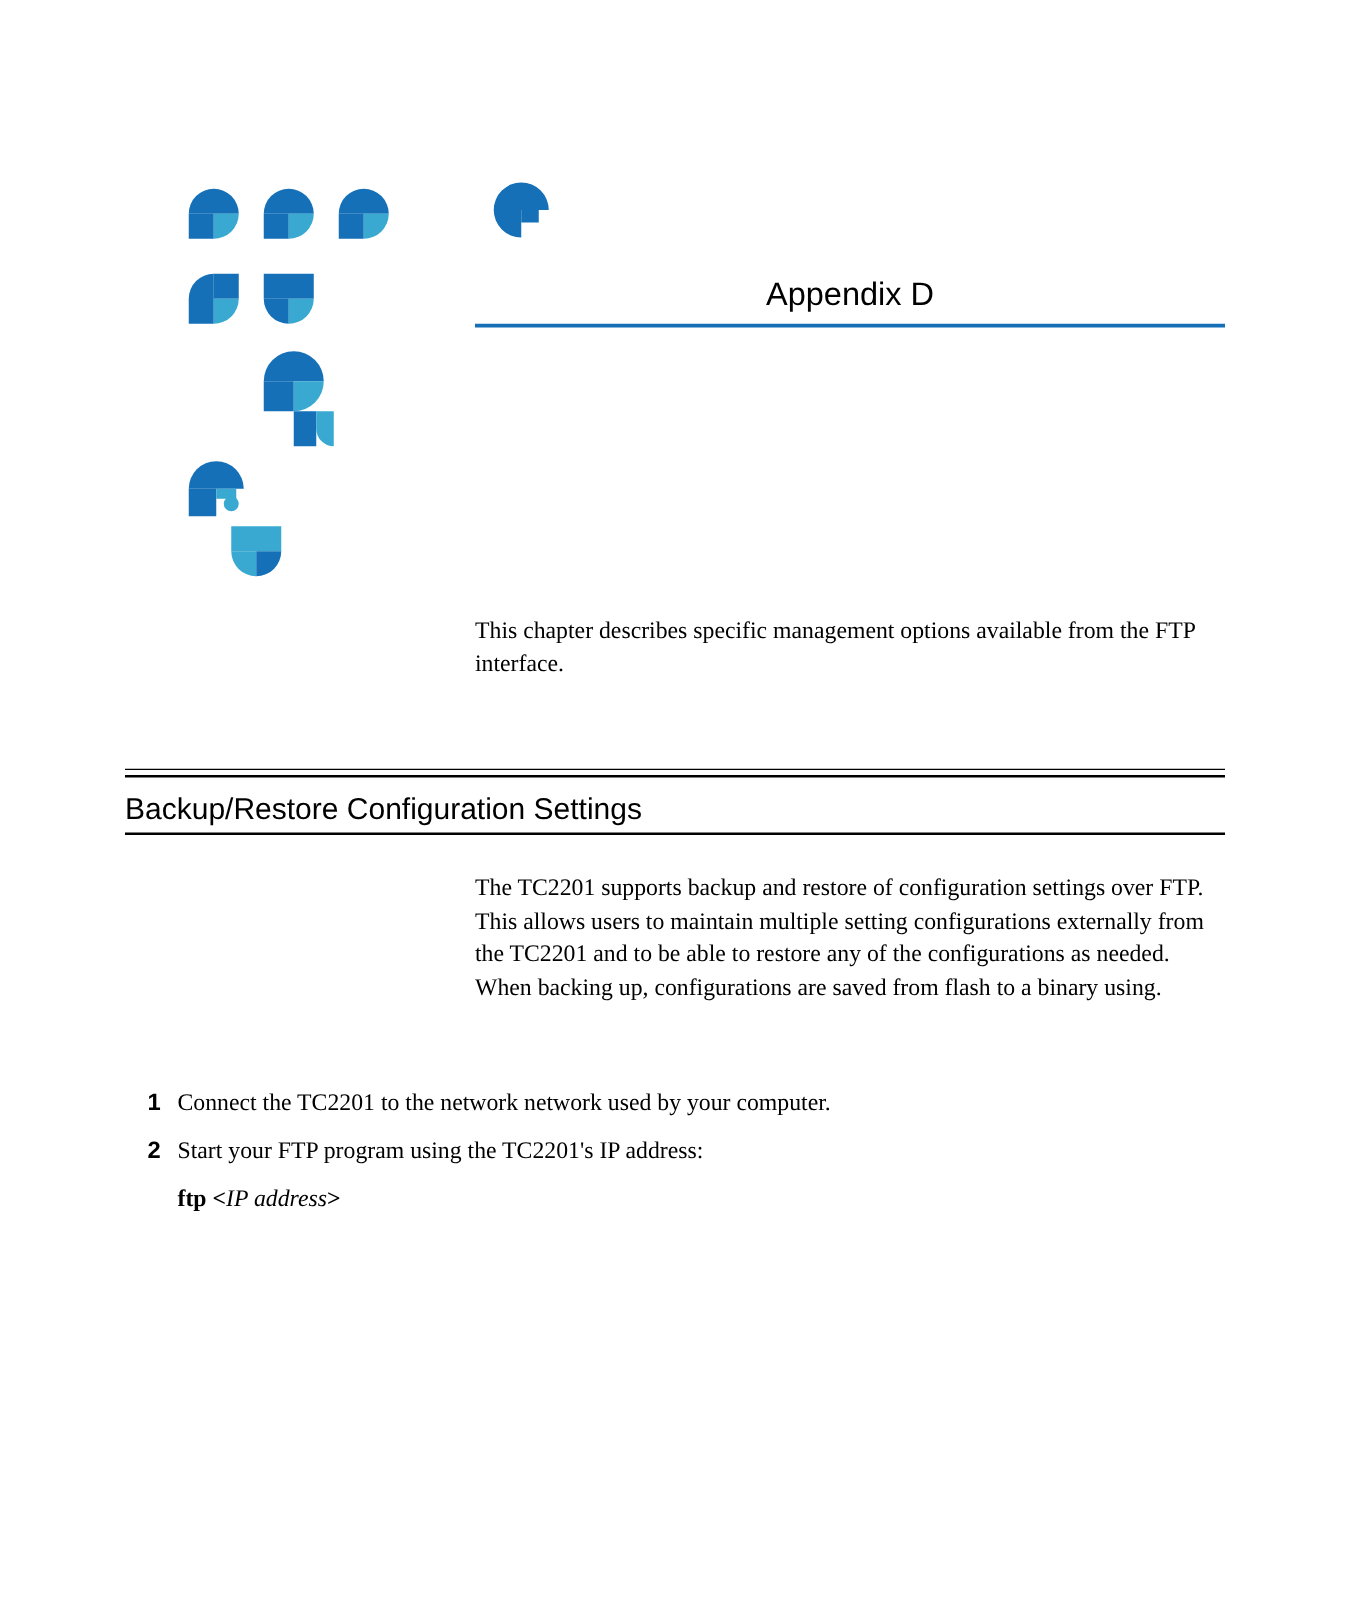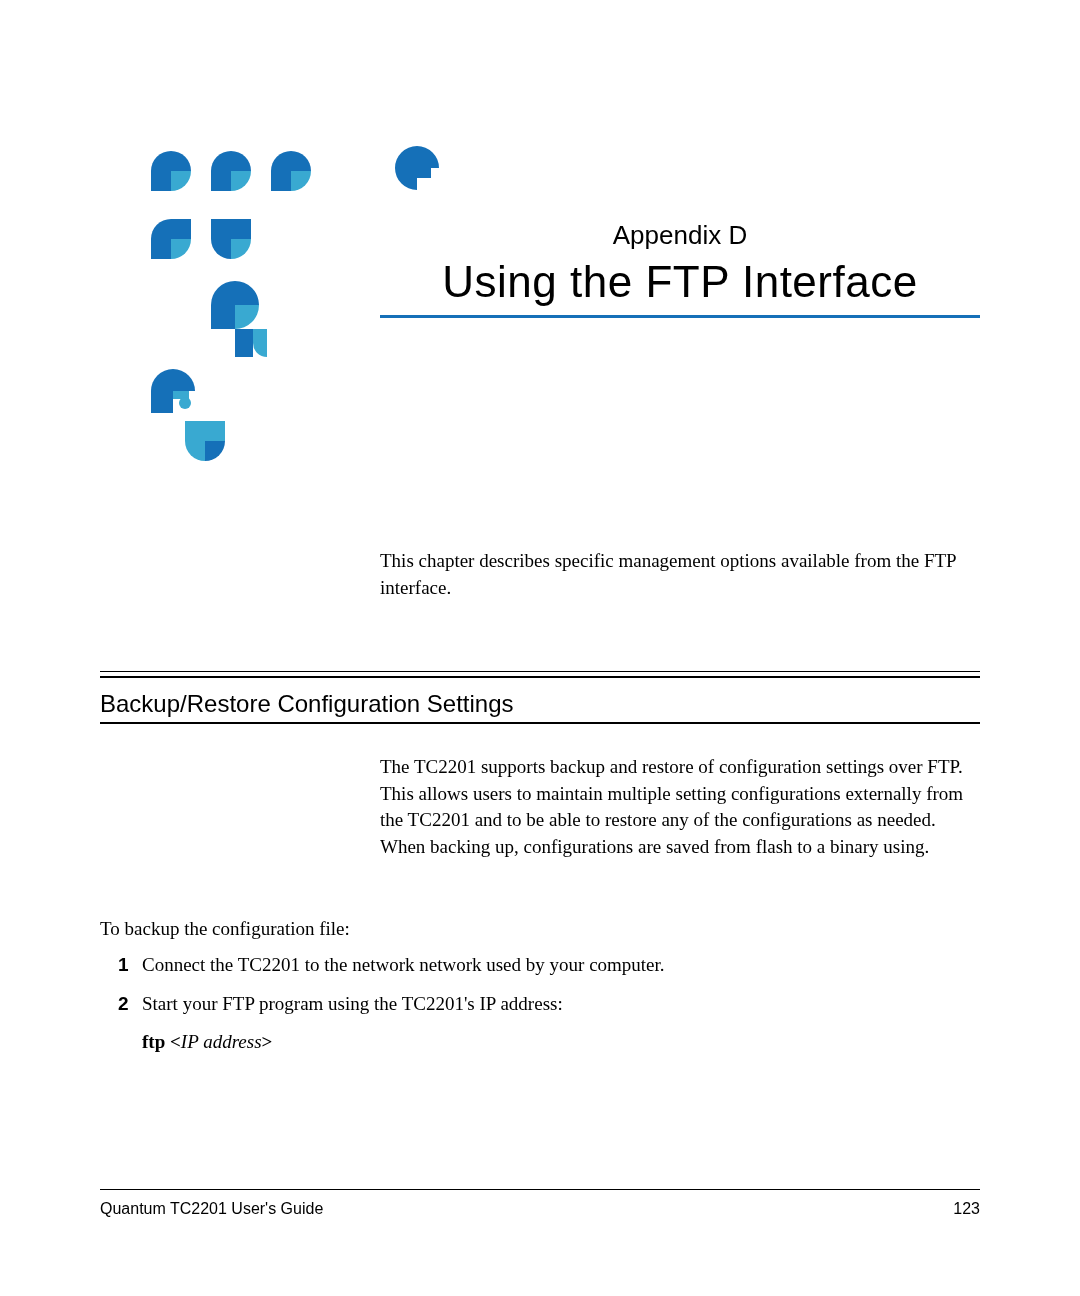--- a/index.html
+++ b/index.html
@@ -186,53 +186,47 @@
 
     <div style="position:absolute; left:287px; top:28px;">
       <svg width="60" height="60" viewBox="0 0 60 60">
         <path d="M8 30 a22 22 0 0 1 44 0 h-22 v22 a22 22 0 0 1 -22 -22 z" fill="#1570b8"></path>
         <rect x="30" y="30" width="14" height="10" fill="#1570b8"></rect>
       </svg>
     </div>
 
     <div class="title-area">
       <div class="appendix-label">Appendix D</div>
-      <div class="chapter-title">Using the FTP Interface</div>
       <div class="title-rule"></div>
     </div>
   </div>
 
   <div class="intro-text">This chapter describes specific management options available from the FTP interface.</div>
 
   <div class="section-rules">
     <div class="thin-rule"></div>
     <div class="thick-rule"></div>
   </div>
   <div class="section-title">Backup/Restore Configuration Settings</div>
   <div class="thick-rule"></div>
 
   <div class="section-body">The TC2201 supports backup and restore of configuration settings over FTP. This allows users to maintain multiple setting configurations externally from the TC2201 and to be able to restore any of the configurations as needed. When backing up, configurations are saved from flash to a binary using.</div>
 
   <div class="two-col">
     <div class="right-col">
-      <div>To backup the configuration file:</div>
       <div class="step-list">
         <div class="step">
           <div class="step-num">1</div>
           <div class="step-text">Connect the TC2201 to the network network used by your computer.</div>
         </div>
         <div class="step">
           <div class="step-num">2</div>
           <div class="step-text">Start your FTP program using the TC2201's IP address:</div>
         </div>
         <div class="ftp-cmd">
           <span class="ftp-bold">ftp &lt;</span><span class="ftp-ital">IP address</span><span class="ftp-bold">&gt;</span>
         </div>
       </div>
     </div>
   </div>
 
-  <div class="footer">
-    <span>Quantum TC2201 User's Guide</span>
-    <span>123</span>
-  </div>
 
 </div>
 
 </body></html>

